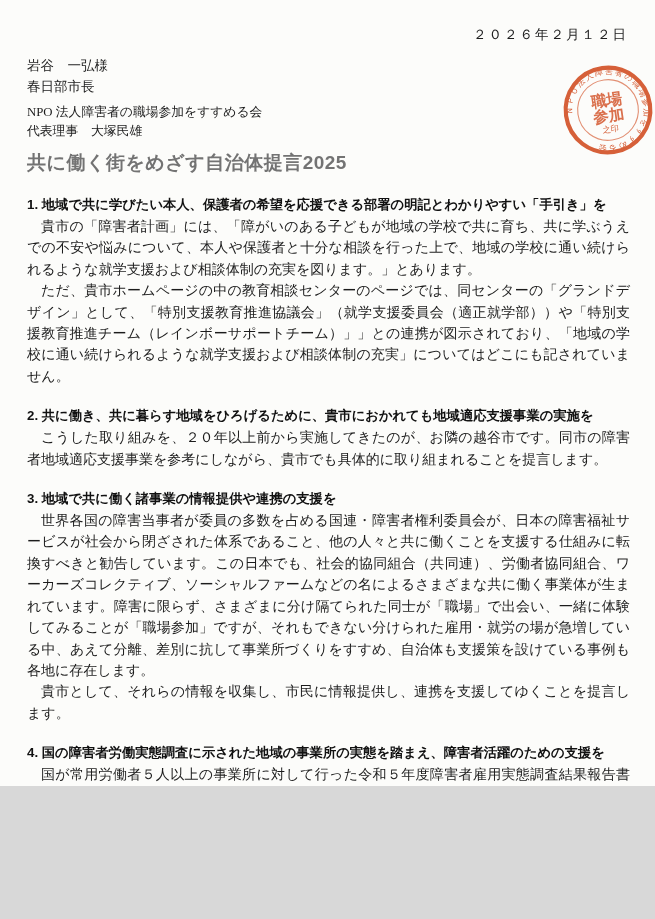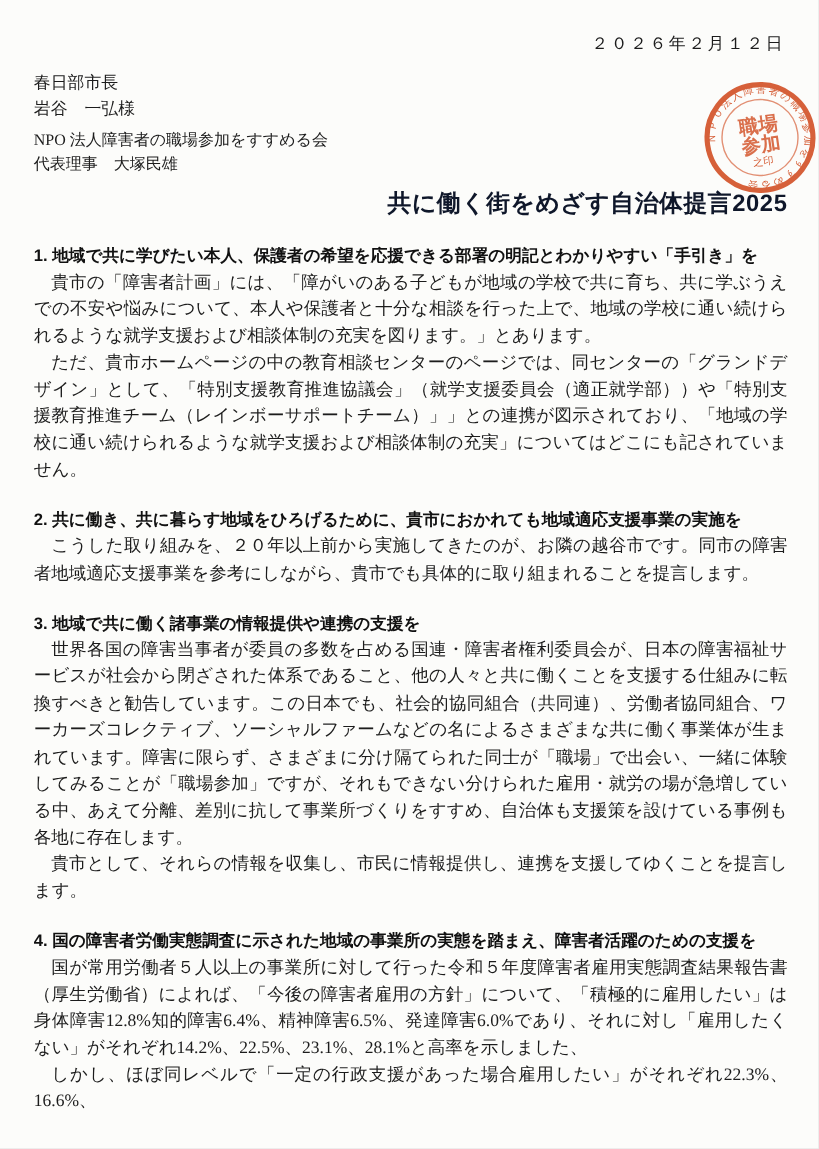--- a/index.html
+++ b/index.html
@@ -1,17 +1,17 @@
 <!DOCTYPE html>
 <html lang="ja"><head>
 <meta charset="utf-8">
 <style>
   html,body{margin:0;padding:0;background:#d8d8d8;}
   .page{
-    width:655px;height:919px;
+    width:655px;height:786px;
     background:#fcfcfa;
     position:relative;
     overflow:hidden;
     margin:0 auto;
     box-sizing:border-box;
     font-family:"Liberation Serif","DejaVu Serif",serif;
     color:#1c1c1c;
   }
   .content{padding:26px 25px 0 27px;box-sizing:border-box;}
   .date-line{
@@ -25,24 +25,24 @@
     text-align:left;
     font-size:12.8px;
     line-height:19px;
     margin-top:6px;
     padding-right:6px;
   }
   .doc-title{
     font-family:"Liberation Sans","DejaVu Sans",sans-serif;
     font-weight:bold;
     font-size:19px;
-    text-align:right;
+    text-align:left;
     margin:9px 0 4px 0;
     letter-spacing:0.5px;
-    color:#0f172a;
+    color:#737373;
   }
   .section{margin-top:19px;}
   .sec-heading{
     font-family:"Liberation Sans","DejaVu Sans",sans-serif;
     font-weight:bold;
     font-size:13.3px;
     line-height:20px;
     margin:0 0 1px 0;
     color:#111;
   }
@@ -66,22 +66,22 @@
 </style>
 </head>
 <body>
 
 <div class="page">
   <div class="content">
 
     <div class="date-line">２０２６年２月１２日</div>
 
     <div class="recipient">
+      <div>岩谷　一弘様</div>
       <div>春日部市長</div>
-      <div>岩谷　一弘様</div>
     </div>
 
     <div class="sender">
       <div>NPO 法人障害者の職場参加をすすめる会</div>
       <div>代表理事　大塚民雄</div>
     </div>
 
     <h1 class="doc-title">共に働く街をめざす自治体提言2025</h1>
 
     <div class="section">

